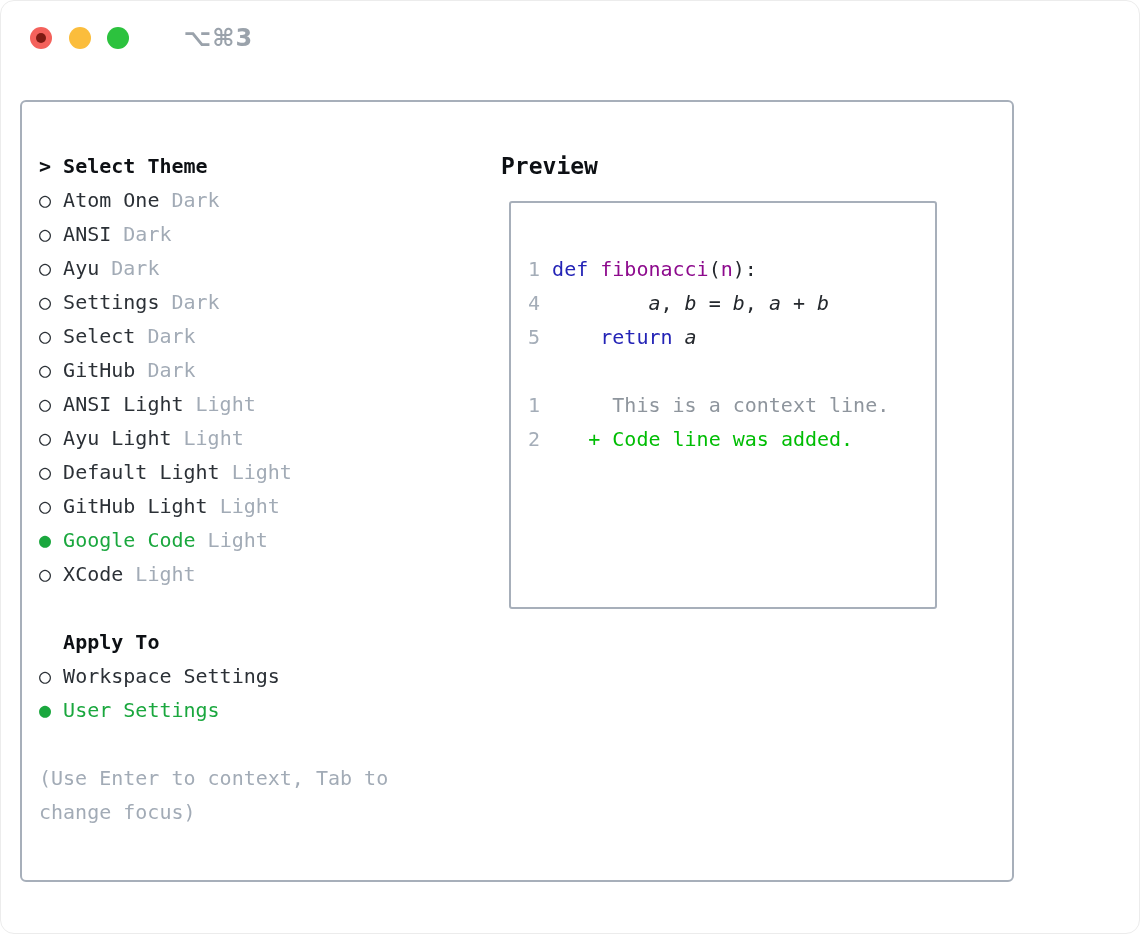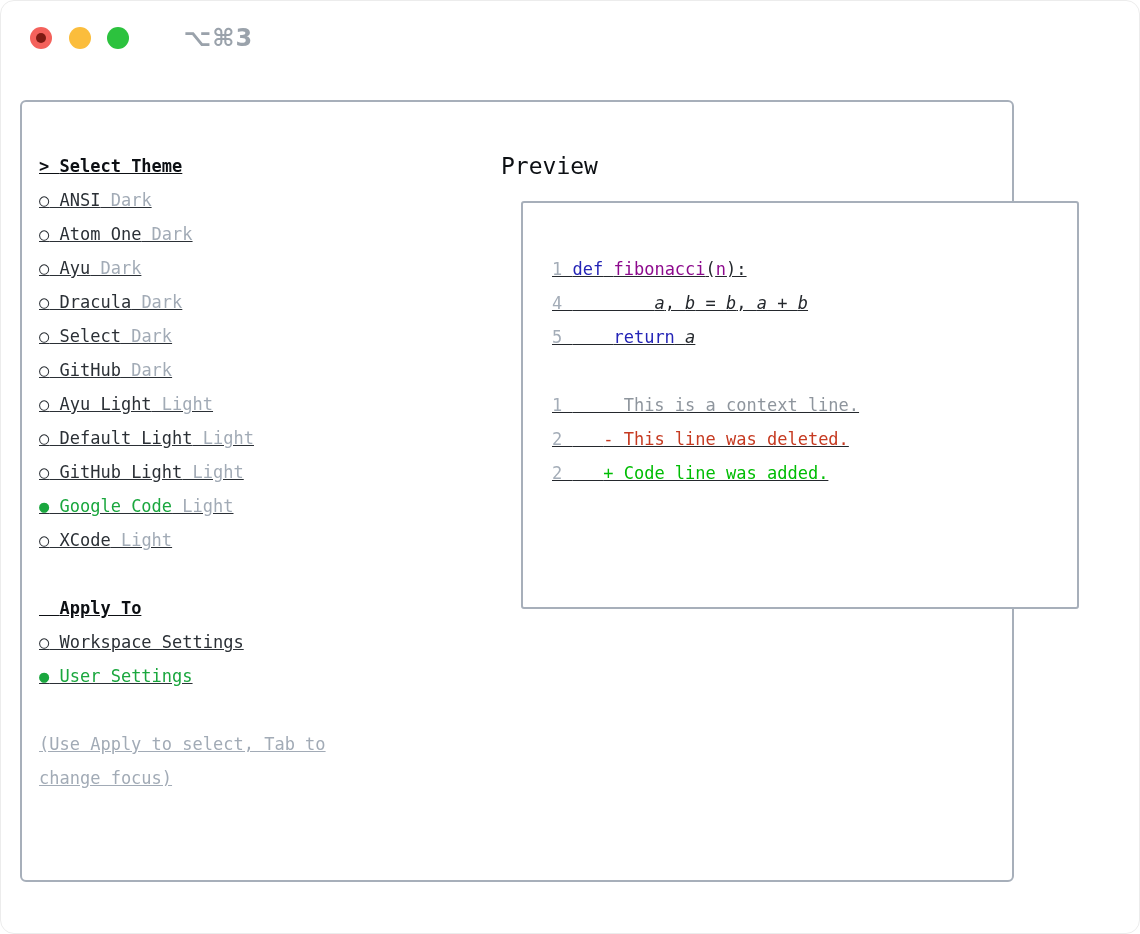--- a/index.html
+++ b/index.html
@@ -38,41 +38,40 @@
   }
   .panel {
     position: absolute; left: 19px; top: 99px;
     width: 994px; height: 782px;
     border: 2px solid var(--border_gray, #a7afba);
     border-radius: 6px;
     background: #ffffff;
   }
   .row {
     height: 34px; line-height: 34px;
-    font-size: 17px; white-space: pre;
+    font-size: 20px; white-space: pre;
     color: var(--text_dark, #2b3036);
-    text-decoration: underline;
   }
   .left-col  { position: absolute; left: 17px; top: 47px; }
   .right-col { position: absolute; left: 479px; top: 47px; }
   .header { font-weight: 700; color: var(--header_black, #0d1014); }
   .help   { color: var(--muted_gray, #a2abb6); }
   .t-variant { color: var(--muted_gray, #a2abb6); }
   .option .marker, .option .t-name { color: var(--text_dark, #2b3036); }
   .option.selected .marker, .option.selected .t-name { color: var(--selected_green, #1aa73e); }
   .preview-header {
     height: 34px; line-height: 34px; font-size: 23px;
-    font-weight: 400; color: var(--header_black, #0d1014); white-space: pre;
+    font-weight: 700; color: var(--header_black, #0d1014); white-space: pre;
   }
   .preview-box {
-    margin-top: 18px; margin-left: 20px;
-    width: 558px; height: 408px;
+    margin-top: 18px; margin-left: 8px;
+    width: 428px; height: 408px;
     border: 2px solid var(--border_gray, #a7afba);
     border-radius: 3px;
-    padding: 49px 0 0 29px;
+    padding: 49px 0 0 17px;
     overflow: hidden;
     background: #ffffff;
   }
   .preview-box .row { color: var(--code_plain, #24282d); }
   .tok-lnum { color: var(--line_number_gray, #a4adb8); }
   .tok-kw   { color: var(--keyword_blue, #2424b6); }
   .tok-fn   { color: var(--function_purple, #8d0a8d); }
   .tok-lit  { color: var(--literal_teal, #0b6b6b); }
   .tok-var  { font-style: italic; color: var(--code_plain, #24282d); }
   .tok-pln  { color: var(--code_plain, #24282d); }
@@ -92,59 +91,59 @@
     <span class="tl green"></span>
     <span class="win-title">⌥⌘3</span>
   </div>
 
   <div class="panel">
 
     <div class="left-col">
       <div class="row header"><span>&gt; </span><span>Select Theme</span></div>
 
       <div id="theme-items">
+          <div class="row option"><span class="marker">○</span><span class="t-name"> Atom One</span><span class="t-variant"> Dark</span></div>
           <div class="row option"><span class="marker">○</span><span class="t-name"> ANSI</span><span class="t-variant"> Dark</span></div>
-          <div class="row option"><span class="marker">○</span><span class="t-name"> Atom One</span><span class="t-variant"> Dark</span></div>
           <div class="row option"><span class="marker">○</span><span class="t-name"> Ayu</span><span class="t-variant"> Dark</span></div>
-          <div class="row option"><span class="marker">○</span><span class="t-name"> Dracula</span><span class="t-variant"> Dark</span></div>
+          <div class="row option"><span class="marker">○</span><span class="t-name"> Settings</span><span class="t-variant"> Dark</span></div>
           <div class="row option"><span class="marker">○</span><span class="t-name"> Select</span><span class="t-variant"> Dark</span></div>
           <div class="row option"><span class="marker">○</span><span class="t-name"> GitHub</span><span class="t-variant"> Dark</span></div>
+          <div class="row option"><span class="marker">○</span><span class="t-name"> ANSI Light</span><span class="t-variant"> Light</span></div>
           <div class="row option"><span class="marker">○</span><span class="t-name"> Ayu Light</span><span class="t-variant"> Light</span></div>
           <div class="row option"><span class="marker">○</span><span class="t-name"> Default Light</span><span class="t-variant"> Light</span></div>
           <div class="row option"><span class="marker">○</span><span class="t-name"> GitHub Light</span><span class="t-variant"> Light</span></div>
           <div class="row option selected"><span class="marker">●</span><span class="t-name"> Google Code</span><span class="t-variant"> Light</span></div>
           <div class="row option"><span class="marker">○</span><span class="t-name"> XCode</span><span class="t-variant"> Light</span></div>
         </div>
 
       <div class="row"></div>
 
       <div class="row header"><span>  </span><span>Apply To</span></div>
 
       <div id="apply-items">
           <div class="row option"><span class="marker">○</span><span class="t-name"> Workspace Settings</span></div>
           <div class="row option selected"><span class="marker">●</span><span class="t-name"> User Settings</span></div>
         </div>
 
       <div class="row"></div>
 
-      <div class="row help">(Use Apply to select, Tab to</div>
+      <div class="row help">(Use Enter to context, Tab to</div>
       <div class="row help">change focus)</div>
     </div>
 
     <div class="right-col">
       <div class="preview-header">Preview</div>
       <div class="preview-box">
         <div id="code-lines">
             <div class="row"><span class="tok-lnum">1 </span><span class="tok-kw">def</span><span class="tok-pln"> </span><span class="tok-fn">fibonacci</span><span class="tok-pln">(</span><span class="tok-fn">n</span><span class="tok-pln">):</span></div>
             <div class="row"><span class="tok-lnum">4 </span><span class="tok-pln">        </span><span class="tok-var">a</span><span class="tok-pln">, </span><span class="tok-var">b</span><span class="tok-pln"> = </span><span class="tok-var">b</span><span class="tok-pln">, </span><span class="tok-var">a</span><span class="tok-pln"> + </span><span class="tok-var">b</span></div>
             <div class="row"><span class="tok-lnum">5 </span><span class="tok-pln">    </span><span class="tok-kw">return</span><span class="tok-pln"> </span><span class="tok-var">a</span></div>
           </div>
         <div class="row"></div>
         <div id="diff-lines">
             <div class="row"><span class="tok-lnum">1 </span><span class="tok-ctx">     This is a context line.</span></div>
-            <div class="row"><span class="tok-lnum">2 </span><span class="tok-pln">   </span><span class="tok-del">- This line was deleted.</span></div>
             <div class="row"><span class="tok-lnum">2 </span><span class="tok-pln">   </span><span class="tok-add">+ Code line was added.</span></div>
           </div>
       </div>
     </div>
 
   </div>
 </div>
 
 </body></html>

